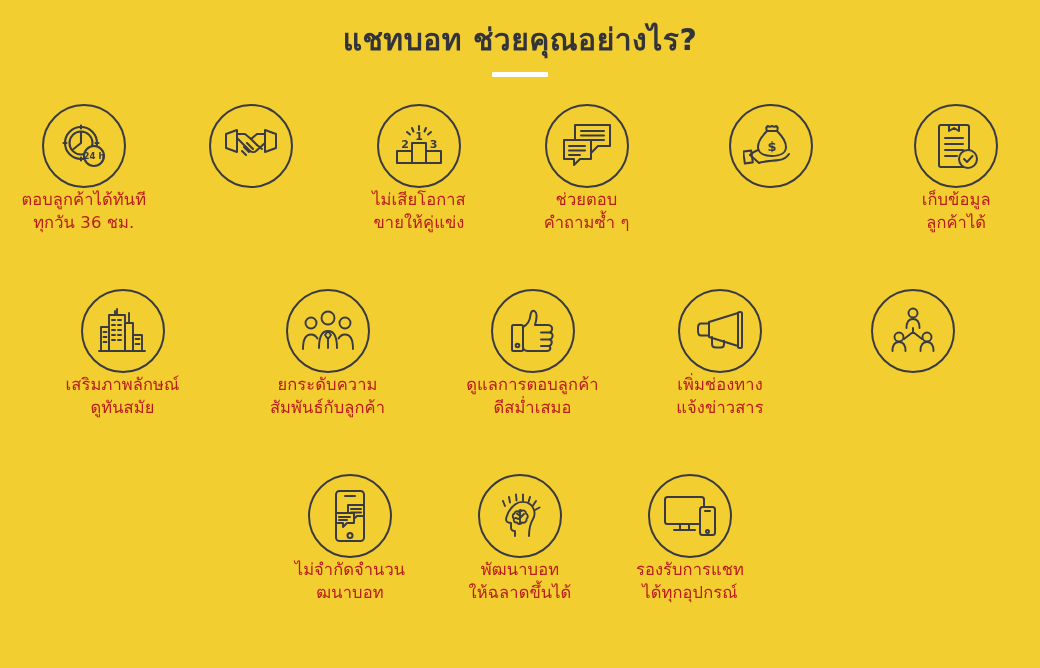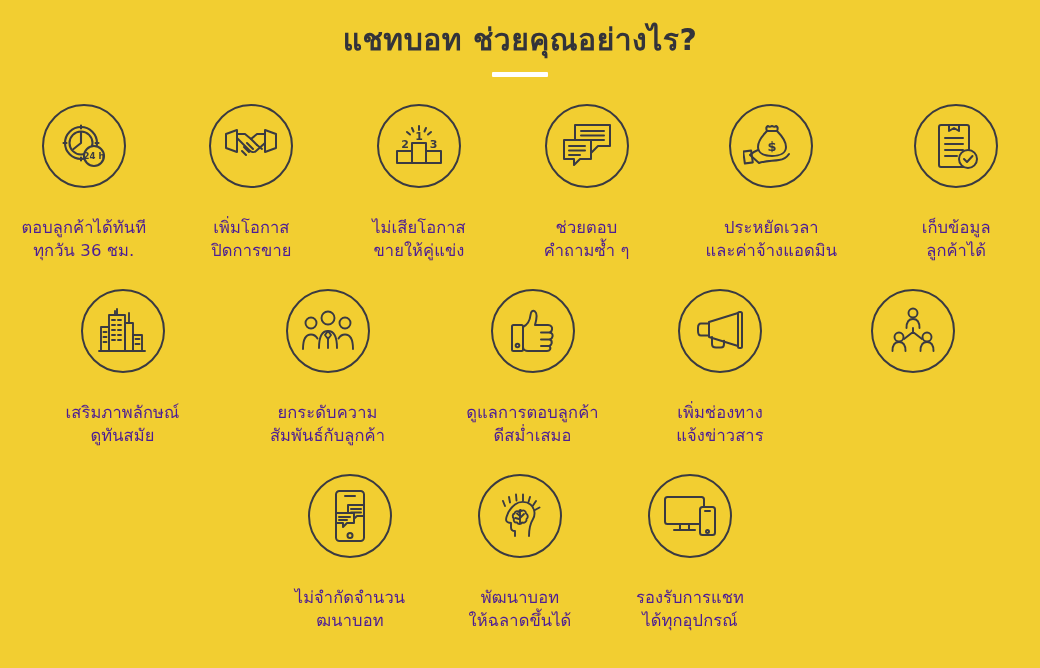--- a/index.html
+++ b/index.html
@@ -76,24 +76,24 @@
     align-items: center;
     justify-content: center;
     box-sizing: border-box;
     background: transparent;
   }
   .icon-circle svg {
     display: block;
   }
 
   .caption {
-    margin-top: 28px;
+    margin-top: 0;
     font-size: 16.5px;
     line-height: 1.42;
-    color: #4c1d95;
+    color: #b91c1c;
     white-space: pre-line;
     letter-spacing: 0.1px;
   }
 
   
   .item.wide { width: 205px; }
   .item.xwide { width: 215px; }
 </style>
 </head>
 <body>
@@ -125,21 +125,20 @@
       <div class="icon-circle">
         <svg width="56" height="48" viewBox="0 0 56 48" fill="none" stroke="#3A3A42" stroke-width="2" stroke-linecap="round" stroke-linejoin="round">
           <path d="M3 12 L14 8 L14 30 L3 26 Z"></path>
           <path d="M53 12 L42 8 L42 30 L53 26 Z"></path>
           <path d="M14 12 L22 12 L28 17 L34 12 L42 12"></path>
           <path d="M28 17 L34 23 M24 21 L30 27 M21 25 L26 30 M19 29 L23 33"></path>
           <path d="M14 16 C18 20 22 24 26 28 C28 30 31 31 33 29 L42 21"></path>
           <path d="M34 23 L39 27"></path>
         </svg>
       </div>
-      <div class="caption"><span>เพิ่มโอกาส</span><br><span>ปิดการขาย</span></div>
     </div>
 
     <div class="item">
       <div class="icon-circle">
         <svg width="56" height="50" viewBox="0 0 56 50" fill="none" stroke="#3A3A42" stroke-width="2" stroke-linecap="round" stroke-linejoin="round">
           <rect x="21" y="22" width="14" height="20"></rect>
           <rect x="6" y="30" width="15" height="12"></rect>
           <rect x="35" y="30" width="15" height="12"></rect>
           <path d="M28 5 L28 9 M21 7 L22.5 10.5 M35 7 L33.5 10.5 M16 11 L19 13.5 M40 11 L37 13.5"></path>
           <text x="28" y="19" font-family="DejaVu Sans, sans-serif" font-size="11" font-weight="bold" fill="#3A3A42" stroke="none" text-anchor="middle">1</text>
@@ -165,21 +164,20 @@
     <div class="item wide">
       <div class="icon-circle">
         <svg width="56" height="50" viewBox="0 0 56 50" fill="none" stroke="#3A3A42" stroke-width="2" stroke-linecap="round" stroke-linejoin="round">
           <path d="M24 10 C20 14 15 20 15 26 C15 32 21 35 29 35 C37 35 43 32 43 26 C43 20 38 14 34 10 Z"></path>
           <path d="M24 10 C23 8 23 6 25 5 C26 6 27 6 29 5 C31 6 32 6 33 5 C35 6 35 8 34 10"></path>
           <text x="29" y="30" font-family="DejaVu Sans, sans-serif" font-size="13" font-weight="bold" fill="#3A3A42" stroke="none" text-anchor="middle">$</text>
           <path d="M15 29 C12 30 9 32 7 34 L16 42 C21 40 30 40 36 39 C40 38.5 44 36 46 33"></path>
           <rect x="1" y="30" width="8" height="12" transform="rotate(-8 5 36)"></rect>
         </svg>
       </div>
-      <div class="caption"><span>ประหยัดเวลา</span><br><span>และค่าจ้างแอดมิน</span></div>
     </div>
 
     <div class="item">
       <div class="icon-circle">
         <svg width="48" height="52" viewBox="0 0 48 52" fill="none" stroke="#3A3A42" stroke-width="2" stroke-linecap="round" stroke-linejoin="round">
           <rect x="7" y="5" width="30" height="42" rx="2"></rect>
           <path d="M17 5 L17 11 L22 8 L27 11 L27 5"></path>
           <path d="M13 18 L31 18 M13 24 L31 24 M13 30 L31 30 M13 36 L25 36"></path>
           <circle cx="36" cy="39" r="9" fill="#F2CE31"></circle>
           <path d="M32 39 L35 42 L40.5 36"></path>

